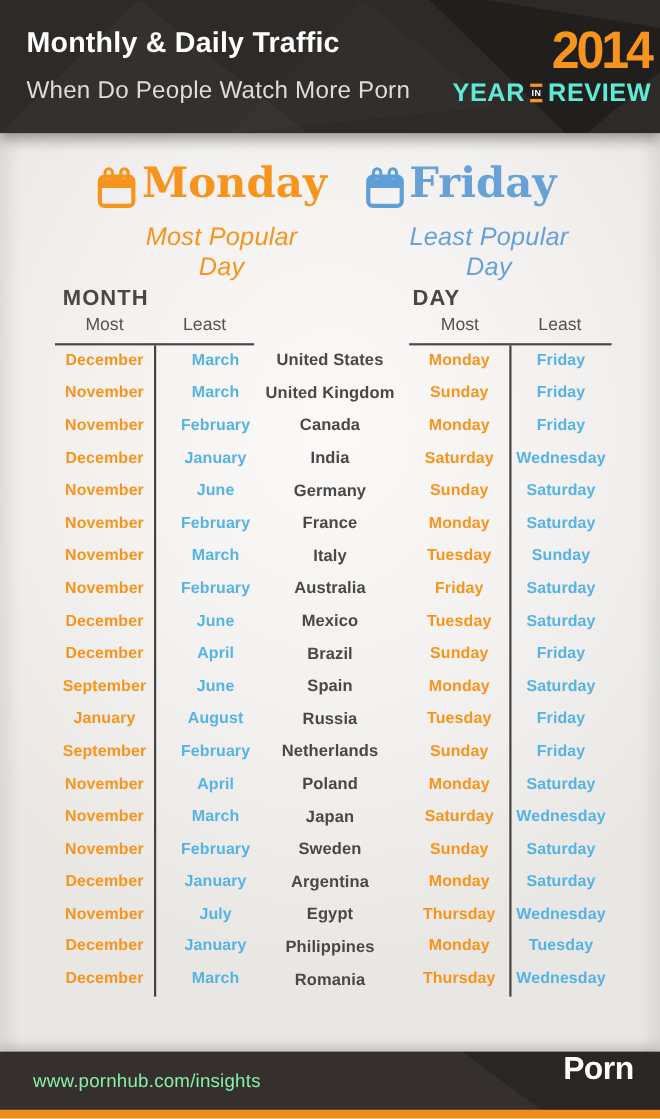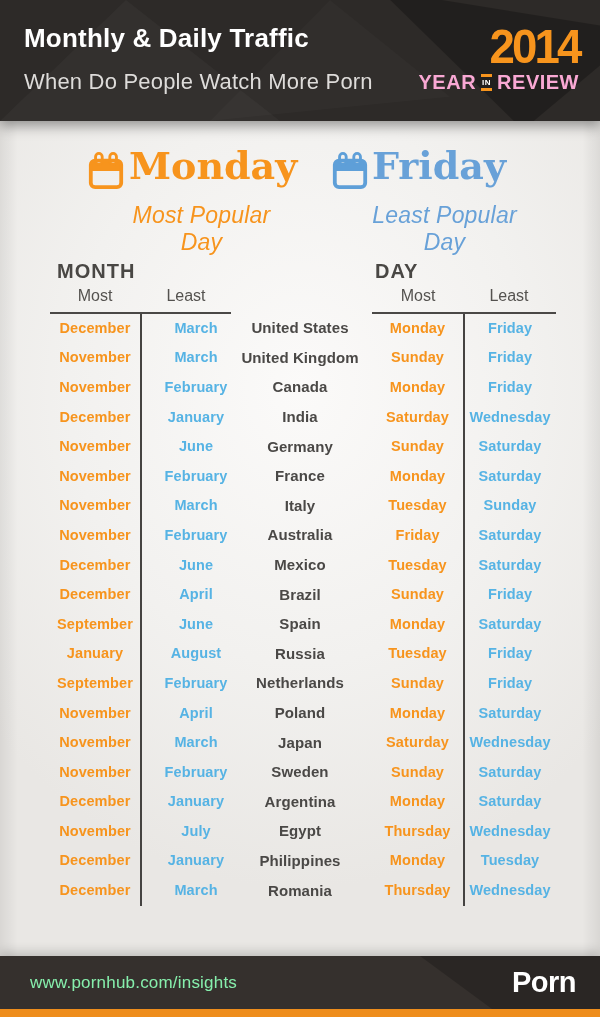--- a/index.html
+++ b/index.html
@@ -32,31 +32,31 @@
          background: rgba(255,255,255,.02);
          clip-path: polygon(20% 100%, 60% 0, 100% 80%); }
   .hdr-title {
     position: absolute; left: 24px; top: 23px;
     font-size: 26px; font-weight: bold; color: #ffffff; letter-spacing: .2px;
   }
   .hdr-sub {
     position: absolute; left: 24px; top: 69px;
     font-size: 22px; font-weight: normal; color: #dedcda; letter-spacing: .2px;
   }
-  .yir { position: absolute; right: 21px; top: 24px; text-align: right; }
+  .yir { position: absolute; right: 8px; top: 24px; text-align: right; }
   .yir-year {
     font-size: 48px; font-weight: bold; color: #f7941d;
     letter-spacing: -3px; line-height: 46px;
     transform: scaleX(.95); transform-origin: right center;
   }
   .yir-row {
     display: flex; align-items: center; justify-content: flex-end; gap: 5px;
     margin-top: 1px;
   }
-  .yir-word { font-size: 20px; font-weight: bold; color: #f9a8d4; letter-spacing: .5px; }
+  .yir-word { font-size: 23px; font-weight: bold; color: #5eead4; letter-spacing: .5px; }
   .yir-in { display: flex; flex-direction: column; align-items: stretch; gap: 1px; }
   .yir-in .bar { display: block; height: 3px; background: #f7941d; }
   .yir-in-text { font-size: 8px; font-weight: bold; color: #ffffff; letter-spacing: .5px; text-align: center; padding: 0 1px; }
 
   
   .bodyarea {
     position: absolute; left: 0; top: 121px; width: 600px; height: 835px;
     background:
       linear-gradient(to right, rgba(0,0,0,.07) 0, rgba(0,0,0,0) 3%, rgba(0,0,0,0) 97%, rgba(0,0,0,.07) 100%),
       radial-gradient(ellipse 420px 500px at 50% 32%, #fbfaf9 0%, #f2f1ef 55%, #e9e7e4 100%);
@@ -128,21 +128,21 @@
   .fs1 { left: 420px; top: 0; width: 180px; height: 53px;
          background: rgba(0,0,0,.2);
          clip-path: polygon(0 0, 100% 0, 100% 100%, 40% 100%); }
   .ftr-url {
     position: absolute; left: 30px; top: 0; height: 53px;
     display: flex; align-items: center;
     font-size: 17px; color: #86efac; letter-spacing: .2px;
   }
   .brand {
     position: absolute; right: 24px; top: 0; height: 53px;
-    display: flex; align-items: center; z-index: 2;
+    display: flex; align-items: center; z-index: 2; flex-direction: column;
   }
   .brand-porn { font-size: 29px; font-weight: bold; color: #ffffff; letter-spacing: -.5px; }
   .brand-hub {
     margin-left: 5px;
     font-size: 29px; font-weight: bold; color: #181512;
     background: #f7971d; border-radius: 7px;
     padding: 0 7px 2px 7px; line-height: 36px;
   }
   .strip { position: absolute; left: 0; top: 1009px; width: 600px; height: 8px; background: #ee8d1c; }
 </style>

